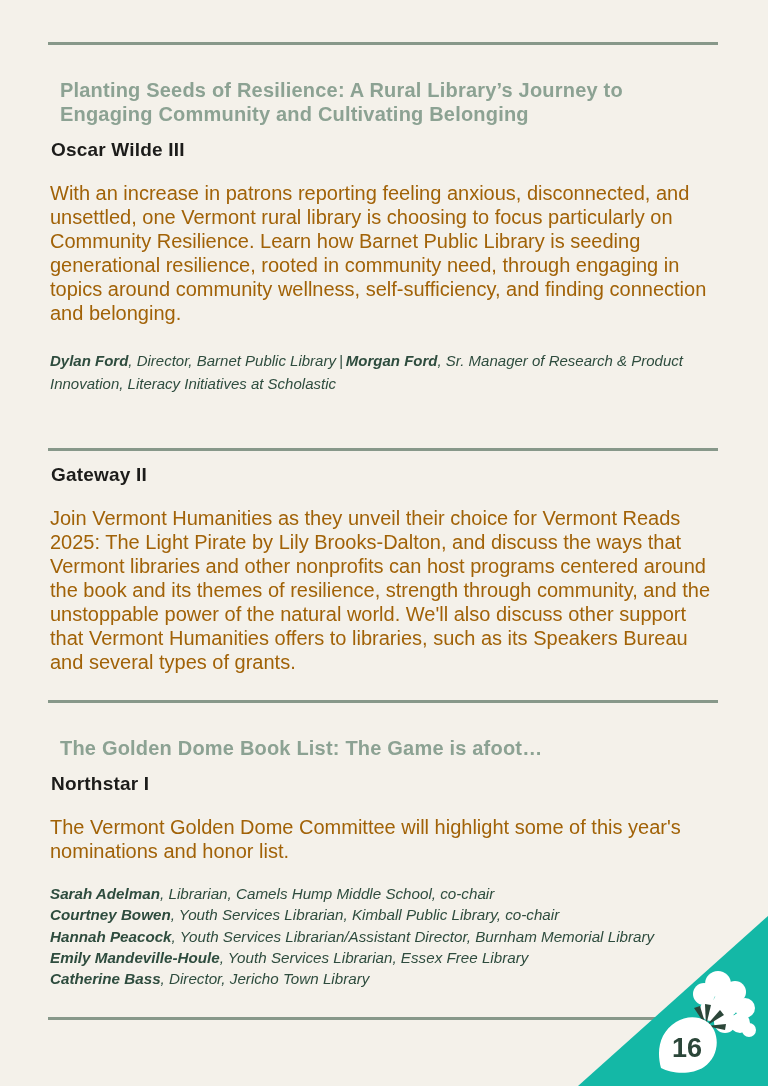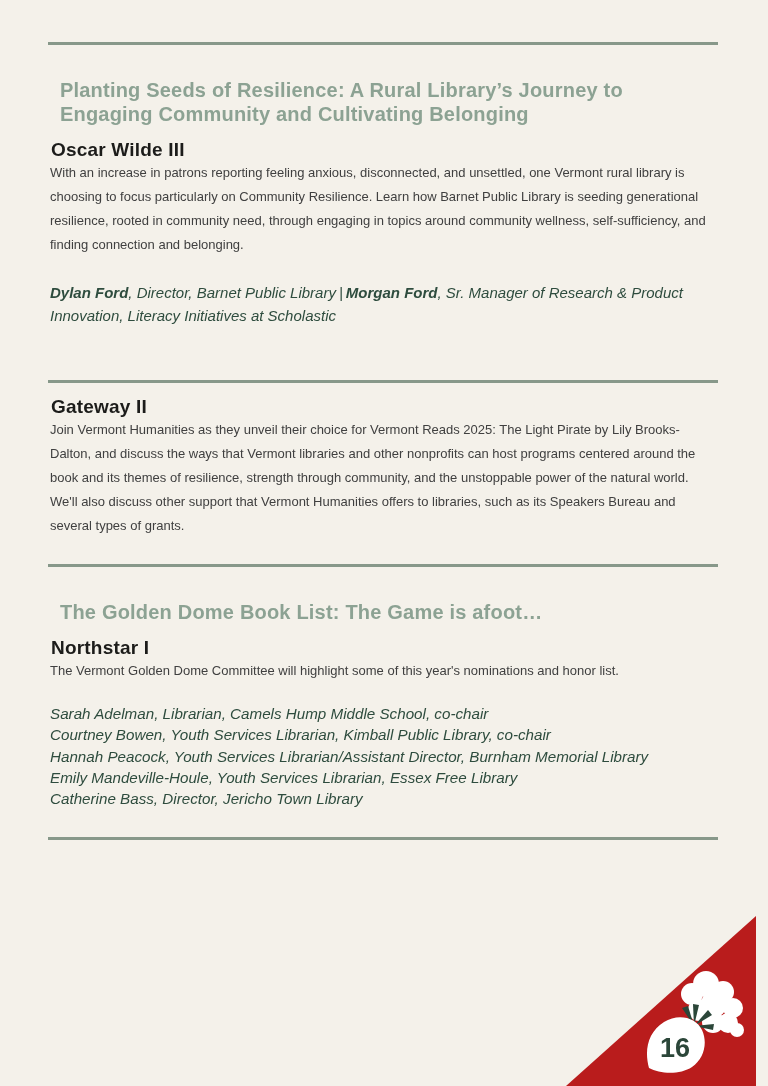--- a/index.html
+++ b/index.html
@@ -38,49 +38,49 @@
   }
   h2.indent { padding-left: 6px; }
   .room {
     margin: 13px 0 0 3px;
     font-size: 19px;
     font-weight: bold;
     color: #1c1c1a;
     letter-spacing: 0.2px;
   }
   .desc {
-    margin: 0 0 0 2px;
-    font-size: 13px;
+    margin: 20px 0 0 2px;
+    font-size: 20px;
     line-height: 24px;
-    color: #404040;
+    color: #a16207;
   }
   .credits {
     margin: 24px 0 0 2px;
     font-size: 15px;
     line-height: 23px;
     font-style: italic;
     color: #2e4c3e;
   }
   .credits b { font-weight: bold; }
   .sep { padding: 0 3px; }
   .credits-list {
     margin: 20px 0 0 2px;
     font-size: 15.2px;
     line-height: 21.3px;
     font-style: italic;
     color: #2e4c3e;
   }
-  .credits-list .speaker-line b { font-weight: normal; }
+  .credits-list .speaker-line b { font-weight: bold; }
   .corner {
     position: absolute;
-    right: 12px;
+    right: 0;
     bottom: 0;
     width: 190px;
     height: 170px;
-    background: #b91c1c;
+    background: #14b8a6;
     clip-path: polygon(100% 0, 100% 100%, 0 100%);
     z-index: 5;
   }
   .corner svg {
     position: absolute;
     right: 2px;
     bottom: 6px;
   }
 </style>
 </head>

